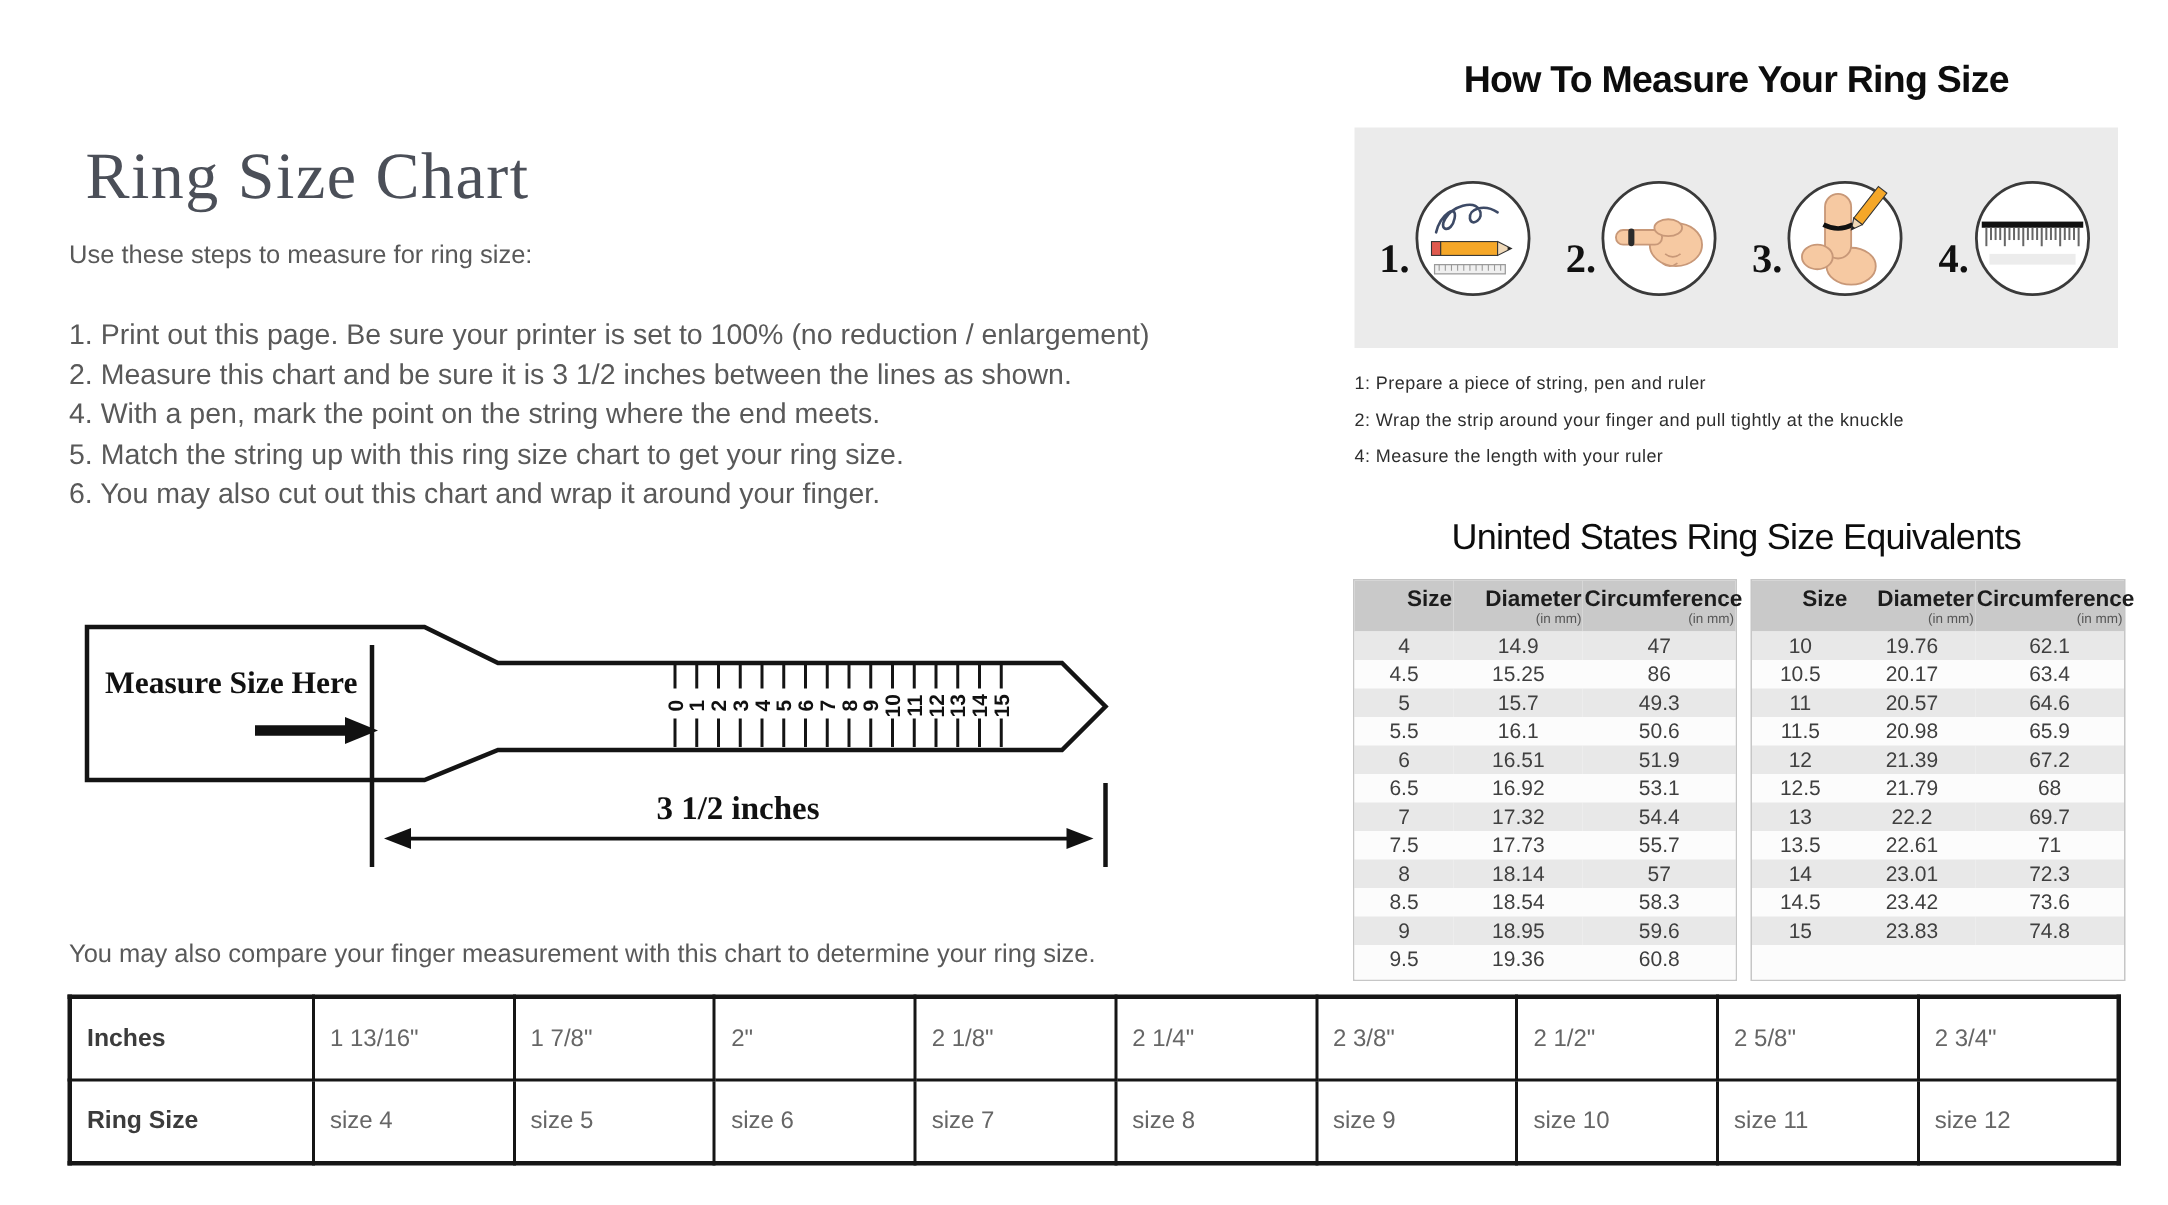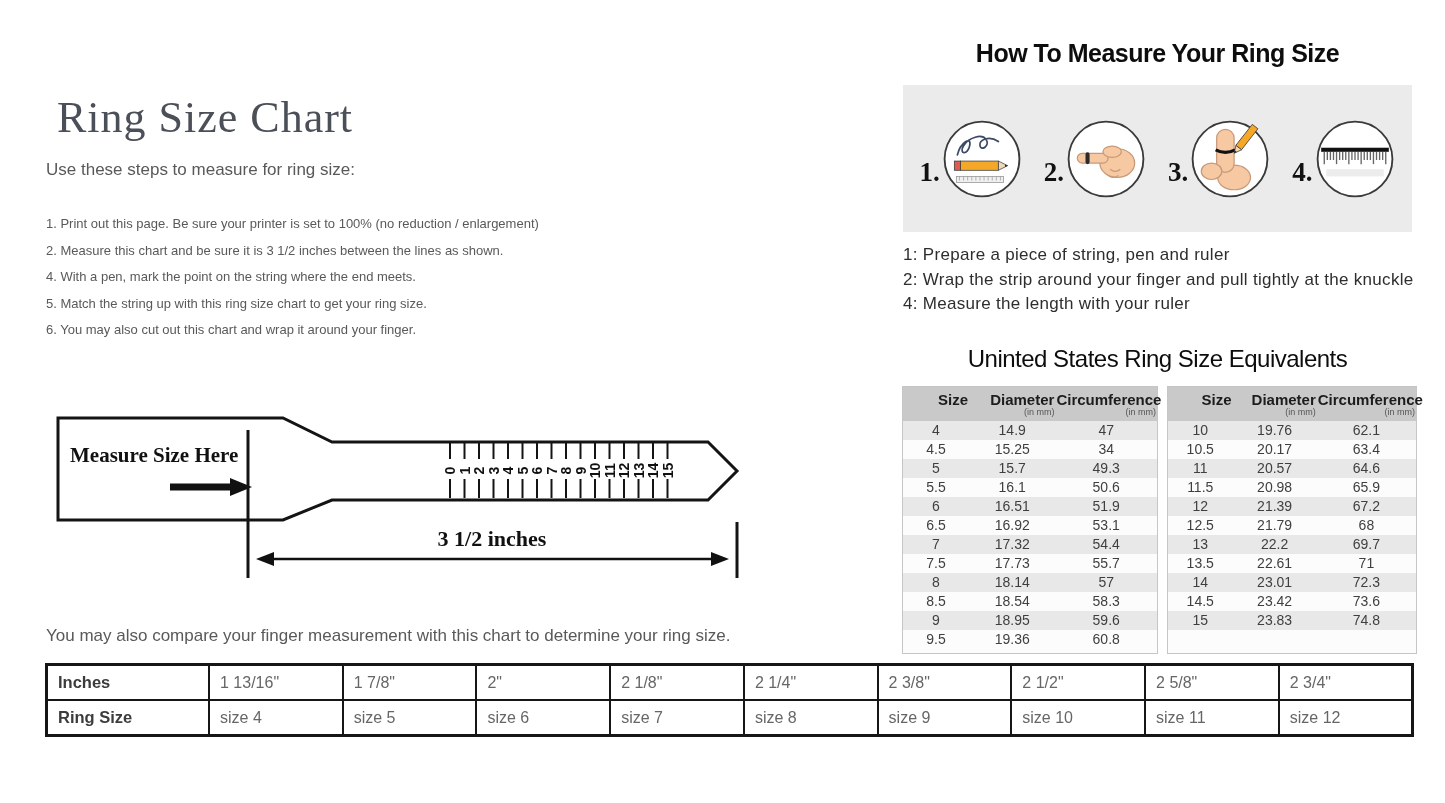--- a/index.html
+++ b/index.html
@@ -4,45 +4,45 @@
 <style>
   html,body{margin:0;padding:0;background:#fff;}
   .canvas{position:relative;width:1445px;height:803px;background:#fff;overflow:hidden;
           font-family:"Liberation Sans",sans-serif;color:#595959;}
 
   
   .page-title{position:absolute;left:57px;top:92px;margin:0;
               font-family:"Liberation Serif",serif;font-weight:400;
               font-size:44px;color:#4b4f58;letter-spacing:1px;}
   .intro{position:absolute;left:46px;top:160px;font-size:17px;color:#595959;}
-  .steps-list{position:absolute;left:46px;top:211px;font-size:13px;color:#595959;line-height:26.5px;}
+  .steps-list{position:absolute;left:46px;top:211px;font-size:19px;color:#595959;line-height:26.5px;}
   .compare-note{position:absolute;left:46px;top:626px;font-size:17px;color:#595959;}
 
   .ruler-svg{position:absolute;left:40px;top:402px;}
 
   
   .conv-table-wrap{position:absolute;left:45px;top:663px;width:1369px;}
   table.conv{border-collapse:collapse;table-layout:fixed;width:100%;
              border:3px solid #161616;}
   table.conv td,table.conv th{border:2px solid #161616;height:29px;
-             padding:2px 10px;text-align:left;vertical-align:middle;}
+             padding:12px 10px;text-align:left;vertical-align:middle;}
   table.conv th{font-size:16.5px;font-weight:bold;color:#3c3c3c;width:140px;}
   table.conv td{font-size:16px;color:#666;}
 
   
   .howto-title{position:absolute;left:895px;top:39px;width:525px;margin:0;
                text-align:center;font-size:25px;font-weight:bold;color:#0d0d0d;
                letter-spacing:-0.5px;}
   .howto-box{position:absolute;left:903px;top:85px;width:509px;height:147px;
              background:#ebebeb;display:flex;align-items:center;
              justify-content:space-around;padding:0 6px;box-sizing:border-box;}
   .howto-item{display:flex;align-items:flex-end;}
   .howto-num{font-family:"Liberation Serif",serif;font-weight:bold;font-size:27px;
              color:#111;line-height:1;margin:0 1px 14px 0;}
-  .howto-steps{position:absolute;left:903px;top:243px;font-size:17px;color:#2e2e2e;
+  .howto-steps{position:absolute;left:903px;top:243px;font-size:12px;color:#2e2e2e;
                line-height:24.5px;letter-spacing:0.3px;}
   .equiv-title{position:absolute;left:895px;top:345px;width:525px;margin:0;
                text-align:center;font-size:24px;font-weight:normal;color:#0d0d0d;
                letter-spacing:-0.5px;}
   .equiv-wrap{position:absolute;left:902px;top:386px;display:flex;gap:9px;}
   .equiv-box{border:1px solid #c6c6c6;}
   table.equiv{border-collapse:collapse;table-layout:fixed;height:266px;}
   table.equiv.t-left{width:254px;}
   table.equiv.t-right{width:248px;}
   table.equiv th{background:#c9c9c9;font-size:15px;font-weight:bold;color:#1c1c1c;
@@ -287,21 +287,21 @@
         </thead>
         <tbody id="equiv-left-body">
             <tr>
               <td>4</td>
               <td>14.9</td>
               <td>47</td>
             </tr>
             <tr>
               <td>4.5</td>
               <td>15.25</td>
-              <td>34</td>
+              <td>86</td>
             </tr>
             <tr>
               <td>5</td>
               <td>15.7</td>
               <td>49.3</td>
             </tr>
             <tr>
               <td>5.5</td>
               <td>16.1</td>
               <td>50.6</td>

